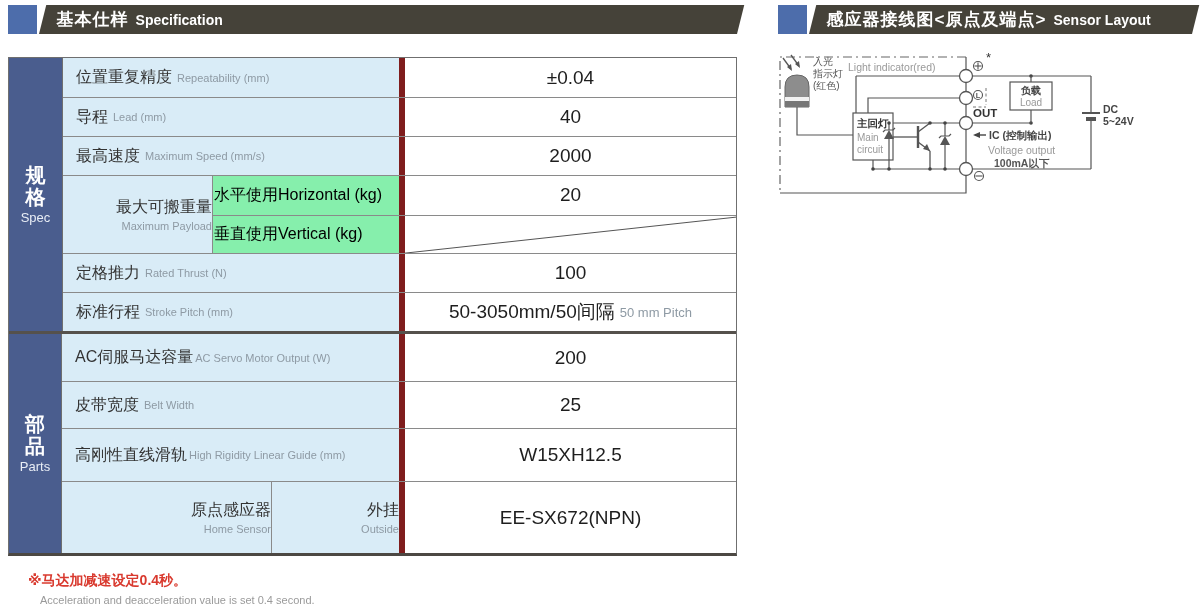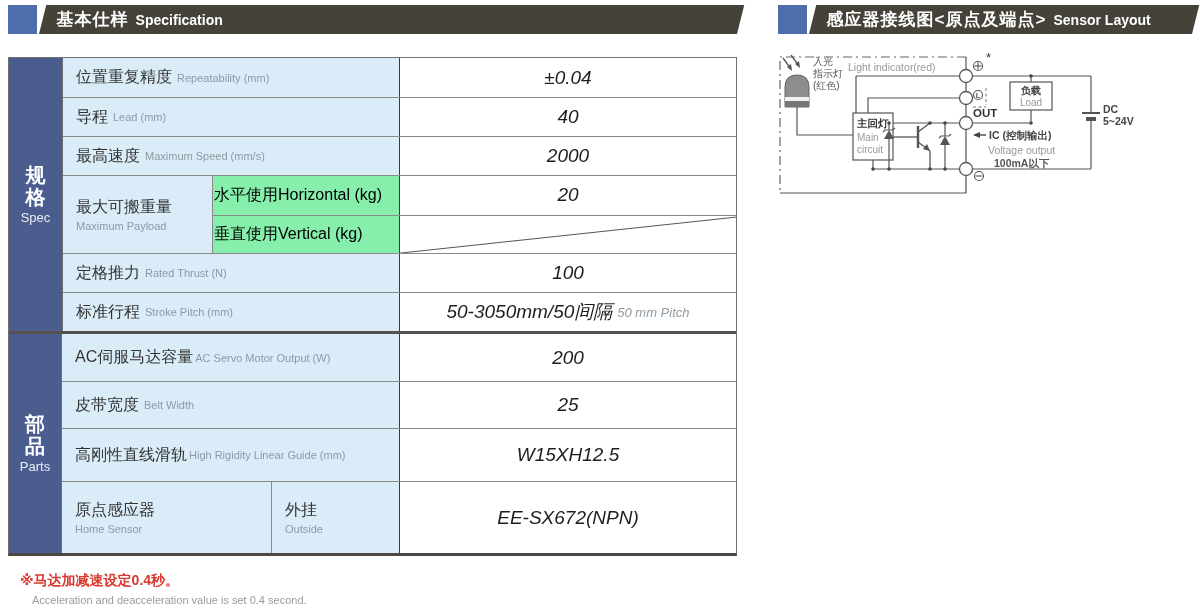--- a/index.html
+++ b/index.html
@@ -25,42 +25,42 @@
   .sec-col { width:54px; background:#4a5d8e; color:#fff; display:flex; flex-direction:column;
              align-items:center; justify-content:center; border-right:1px solid #6f6f6f; }
   .sec-zh { width:1em; font-size:20px; font-weight:700; line-height:1.12; text-align:center; }
   .sec-en { font-size:13px; margin-top:2px; color:#e8edf5; }
   .rows { flex:1 1 auto; display:flex; flex-direction:column; }
   .row { display:flex; align-items:stretch; }
   .row + .row { border-top:1px solid #8a8a8a; }
   .lbl { background:#d9ecf7; display:flex; align-items:center; padding-left:13px; flex:1 1 auto; }
   .lbl .zh { font-size:16px; font-weight:400; color:#333; white-space:nowrap; }
   .lbl .en { font-size:11px; color:#8e9aa4; margin-left:5px; white-space:nowrap; }
-  .lbl.two-line { flex-direction:column; align-items:flex-start; justify-content:center; }
+  .lbl.two-line { flex-direction:column; align-items:flex-end; justify-content:center; }
   .lbl.two-line .en { margin-left:0; margin-top:2px; }
-  .val { width:337px; flex:0 0 337px; border-left:1px solid #7f1d1d; background:#fff;
-         display:flex; align-items:center; justify-content:center; font-size:19px; color:#1e1e1e;font-style:italic; }
+  .val { width:337px; flex:0 0 337px; border-left:6px solid #7f1d1d; background:#fff;
+         display:flex; align-items:center; justify-content:center; font-size:19px; color:#1e1e1e; }
   .val .suffix { font-size:13px; color:#8e9aa4; margin-left:5px; }
   .h39 { height:39px; } .h47 { height:47px; } .h53 { height:53px; } .h72 { height:72px; }
   
   .split { display:flex; }
   .split .lbl-main { width:149px; flex:0 0 149px; }
   .split .sub-col { flex:1 1 auto; display:flex; flex-direction:column; }
   .sub-row { display:flex; flex:1 1 50%; }
   .sub-row + .sub-row { border-top:1px solid #8a8a8a; }
   .sub-lbl { flex:1 1 auto; background:#86efac; border-left:1px solid #8a8a8a;
              display:flex; align-items:center; padding-left:1px; }
   .diag-cell { position:relative; padding:0; }
   .diag-cell svg { position:absolute; inset:0; width:100%; height:100%; }
   
   .hs-lbl { width:209px; flex:0 0 209px; }
   .hs-sub { width:128px; flex:0 0 128px; border-left:1px solid #8a8a8a; }
 
   
-  .footnote { position:absolute; left:20px; top:572px; }
+  .footnote { position:absolute; left:28px; top:572px; }
   .footnote .red { color:#d93a2f; font-size:14px; font-weight:700; }
   .footnote .gray { color:#9a9a9a; font-size:11px; margin:4px 0 0 12px; }
 
   
   .diagram { position:absolute; left:778px; top:50px; }
   text { font-family:"Liberation Sans","DejaVu Sans",sans-serif; }
 </style>
 </head>
 <body>
 

